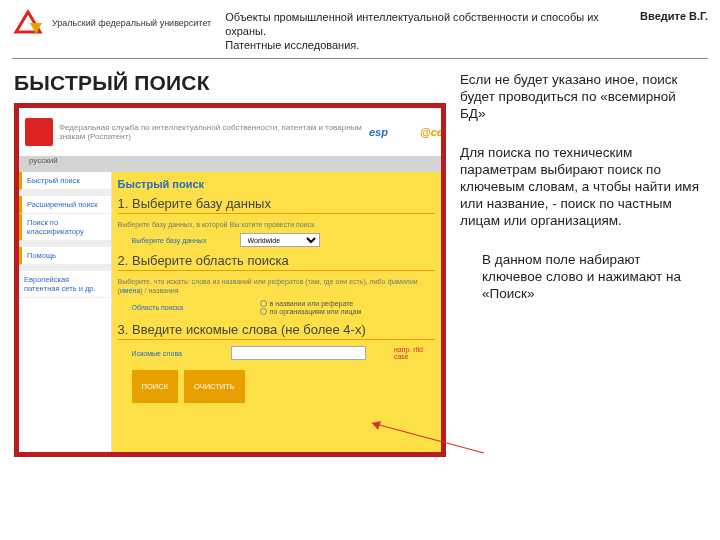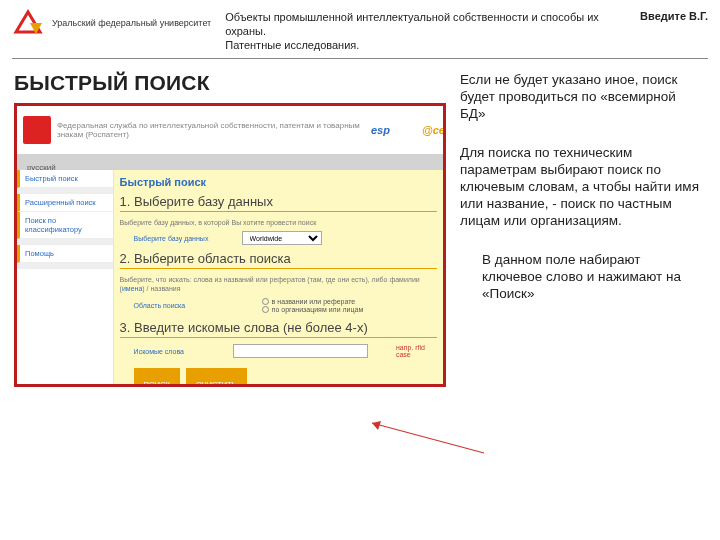--- a/index.html
+++ b/index.html
@@ -16,28 +16,28 @@
   .hdr-rule { border:none; border-top:1px solid #888; margin:6px 0 0 0; }
 
   
   .main { display:flex; padding:12px 10px 0 14px; }
   .left { width:438px; }
   .right { width:250px; padding-left:8px; }
 
   .h1 { font-weight:bold; font-size:21px; color:#222; margin-bottom:8px; letter-spacing:.2px; }
 
   
-  .shot { width:432px; height:284px; border:3px solid #b91c1c; background:#fef9c3; font-size:8px; color:#333; position:relative; overflow:hidden; }
+  .shot { width:432px; height:354px; border:5px solid #b91c1c; background:#fde047; font-size:8px; color:#333; position:relative; overflow:hidden; }
   .shot-banner { height:48px; background:#fff; display:flex; align-items:center; }
   .emblem { width:28px; height:28px; background:#d22; margin:4px 6px; border-radius:2px; }
   .banner-text { flex:1; font-size:8px; color:#888; line-height:9px; padding-right:6px; }
   .banner-logo { width:72px; font-size:11px; color:#2b6cc4; font-weight:bold; padding-right:8px; font-style:italic; }
   .banner-logo .o { color:#e7a000;padding-left:32px; }
   .tab-strip { height:16px; background:#d3d3d3; }
-  .tab-strip .tab { display:inline-block; padding:9px 10px; font-size:8px; color:#555; }
+  .tab-strip .tab { display:inline-block; padding:0 10px; font-size:8px; color:#555; }
 
   .shot-body { display:flex; height:316px; }
   .sidebar { width:102px; background:#fff; border-right:1px solid #e3e3e3; }
   .side-item { padding:4px 5px; font-size:7.5px; line-height:9px; border-bottom:1px solid #eee; color:#2b6cc4; }
   .side-gap  { height:6px; background:#eee; }
   .side-orange { border-left:3px solid #e7a000; }
 
   .content { flex:1; padding:4px 6px; }
   .ctitle { font-size:11px; font-weight:bold; color:#2b6cc4; margin:2px 0 6px 0; }
   .step   { font-size:13px; color:#444; margin:5px 0 2px 0; }
@@ -101,20 +101,21 @@
       </div>
       <div class="shot-body">
         <div class="sidebar">
           <div class="side-item side-orange">Быстрый поиск</div>
           <div class="side-gap"></div>
           <div class="side-item side-orange">Расширенный поиск</div>
           <div class="side-item side-orange">Поиск по классификатору</div>
           <div class="side-gap"></div>
           <div class="side-item side-orange">Помощь</div>
           <div class="side-gap"></div>
+          <div class="side-item">Европейская патентная сеть и др.</div>
         </div>
         <div class="content">
           <div class="ctitle">Быстрый поиск</div>
 
           <div class="step">1. Выберите базу данных</div>
           <div class="orange-bar"></div>
           <div class="desc">Выберите базу данных, в которой Вы хотите провести поиск</div>
           <div class="field-row">
             <label>Выберите базу данных</label>
             <select class="sel"><option>Worldwide</option></select>

